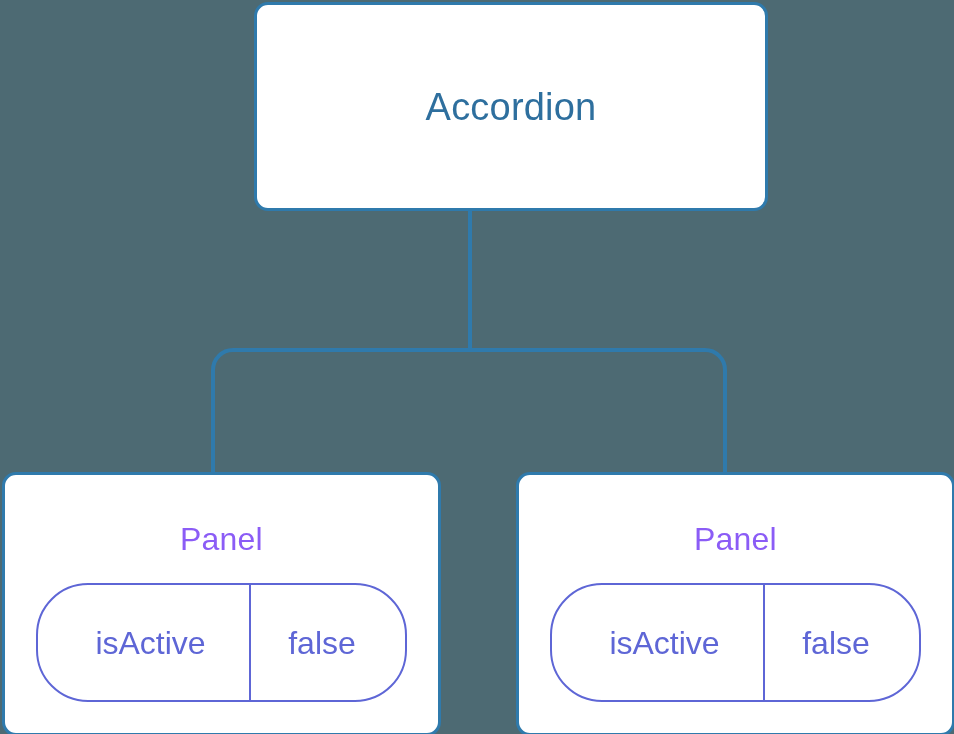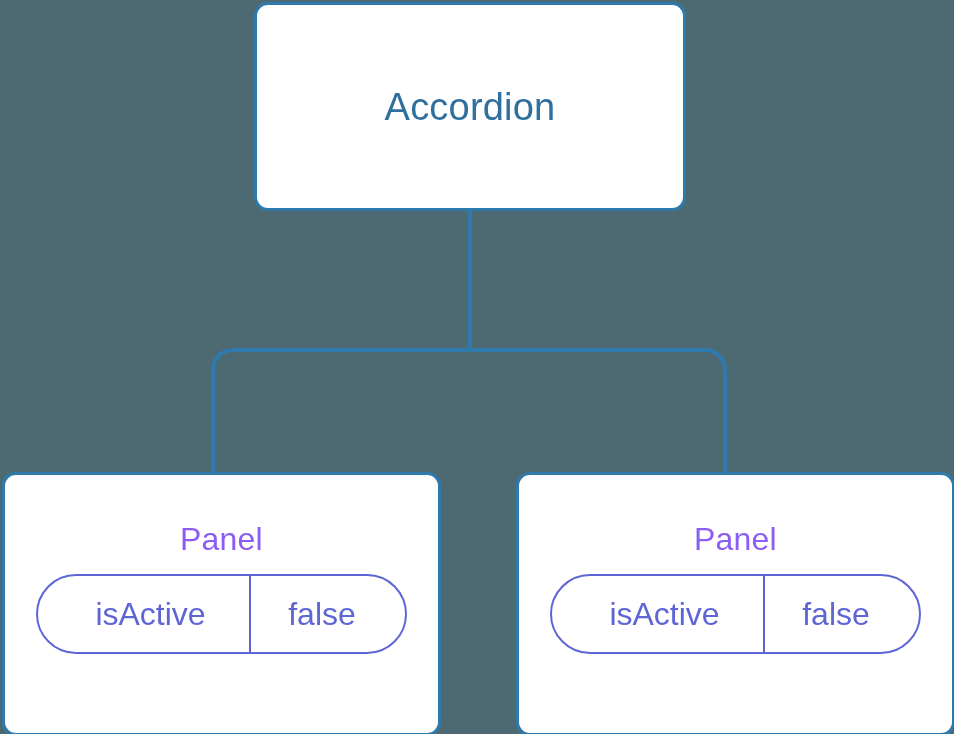--- a/index.html
+++ b/index.html
@@ -32,21 +32,21 @@
     border: 3px solid #2f7aac;
     border-radius: 14px;
     box-sizing: border-box;
     display: flex;
     flex-direction: column;
     align-items: center;
   }
   .node-root {
     left: 254px;
     top: 2px;
-    width: 432px;
+    width: 514px;
     height: 209px;
     justify-content: center;
   }
   .node-title-root {
     color: #2e6f9e;
     font-size: 38px;
     line-height: 1;
     letter-spacing: 0.2px;
     white-space: nowrap;
   }
@@ -60,22 +60,22 @@
   .node-panel-left { left: 2px; }
   .node-panel-right { left: 516px; }
   .node-title-panel {
     color: #8b5cf6;
     font-size: 32px;
     line-height: 1;
     letter-spacing: 0.2px;
     white-space: nowrap;
   }
   .prop-pill {
-    margin-top: 19px;
-    height: 80px;
+    margin-top: 28px;
+    height: 119px;
     display: flex;
     flex-direction: row;
     align-items: stretch;
     border: 2px solid #5e66d6;
     border-radius: 52px;
     box-sizing: border-box;
     background: transparent;
     overflow: hidden;
   }
   .prop-key, .prop-val {

